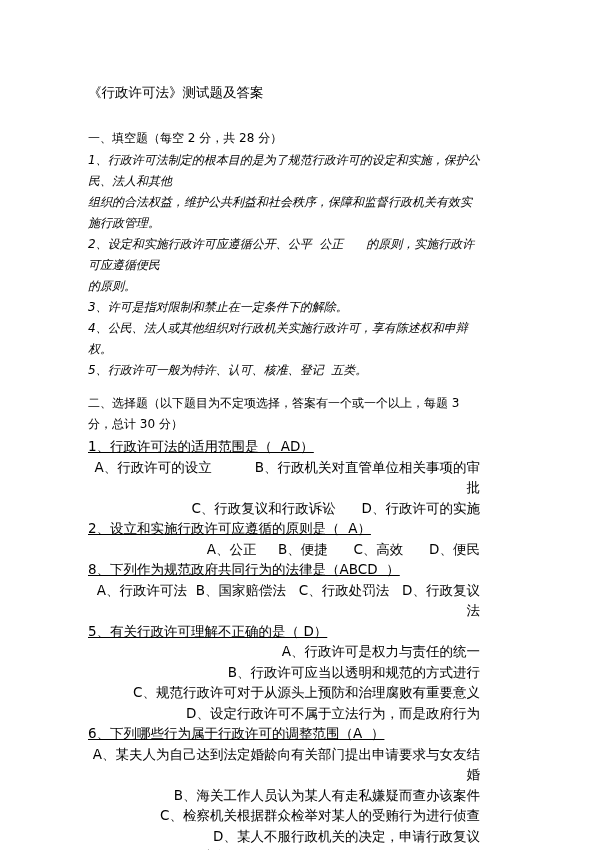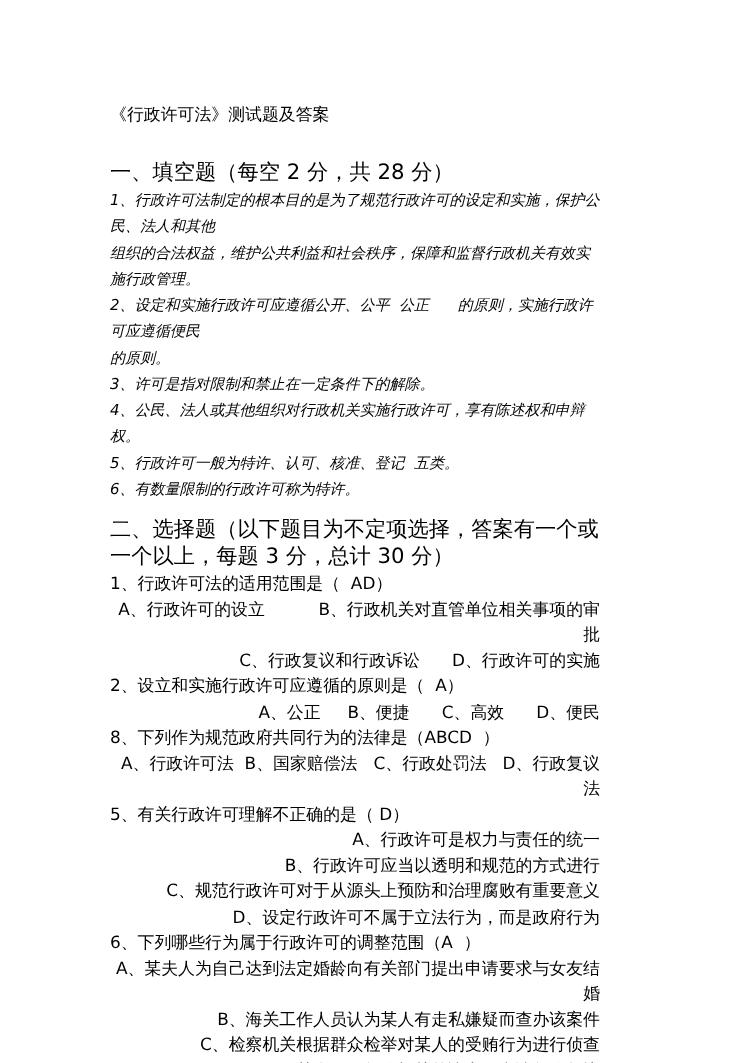--- a/index.html
+++ b/index.html
@@ -21,39 +21,40 @@
     box-sizing: border-box;
     padding: 82px 56px 40px 88px;
   }
   .doc-title {
     font-size: 13.5px;
     line-height: 20px;
     margin-bottom: 26px;
     white-space: pre;
   }
   .section-heading {
-    font-size: 17px;
+    font-size: 12px;
     line-height: 21px;
     margin-top: 12px;
     margin-bottom: 1px;
     white-space: pre-wrap;
   }
   .para {
     font-size: 12px;
     line-height: 21px;
     margin: 0;
     white-space: pre-wrap;
     text-indent: 0;
     font-style: italic;
   }
   .q-line {
     font-size: 13.5px;
     line-height: 20.5px;
     margin: 0;
     white-space: pre-wrap;
+    text-decoration: underline;
   }
   .opt-line {
     font-size: 13.5px;
     line-height: 20.5px;
     margin: 0;
     white-space: pre-wrap;
     text-align: right;
   }
   .fill-block .para {
     line-height: 21px;
@@ -68,21 +69,20 @@
 
   <div class="section fill-block">
     <div class="section-heading">一、填空题（每空 2 分，共 28 分）</div>
     <p class="para">1、行政许可法制定的根本目的是为了规范行政许可的设定和实施，保护公民、法人和其他</p>
     <p class="para">组织的合法权益，维护公共利益和社会秩序，保障和监督行政机关有效实施行政管理。</p>
     <p class="para">2、设定和实施行政许可应遵循公开、公平  公正      的原则，实施行政许可应遵循便民</p>
     <p class="para">的原则。</p>
     <p class="para">3、许可是指对限制和禁止在一定条件下的解除。</p>
     <p class="para">4、公民、法人或其他组织对行政机关实施行政许可，享有陈述权和申辩权。</p>
     <p class="para">5、行政许可一般为特许、认可、核准、登记  五类。</p>
-    <p class="para">6、有数量限制的行政许可称为特许。</p>
   </div>
 
   <div class="section">
     <div class="section-heading">二、选择题（以下题目为不定项选择，答案有一个或一个以上，每题 3 分，总计 30 分）</div>
 
     <div class="question">
       <p class="q-line">1、行政许可法的适用范围是（  AD）</p>
       <p class="opt-line">A、行政许可的设立          B、行政机关对直管单位相关事项的审批</p>
       <p class="opt-line">C、行政复议和行政诉讼      D、行政许可的实施</p>
     </div>

